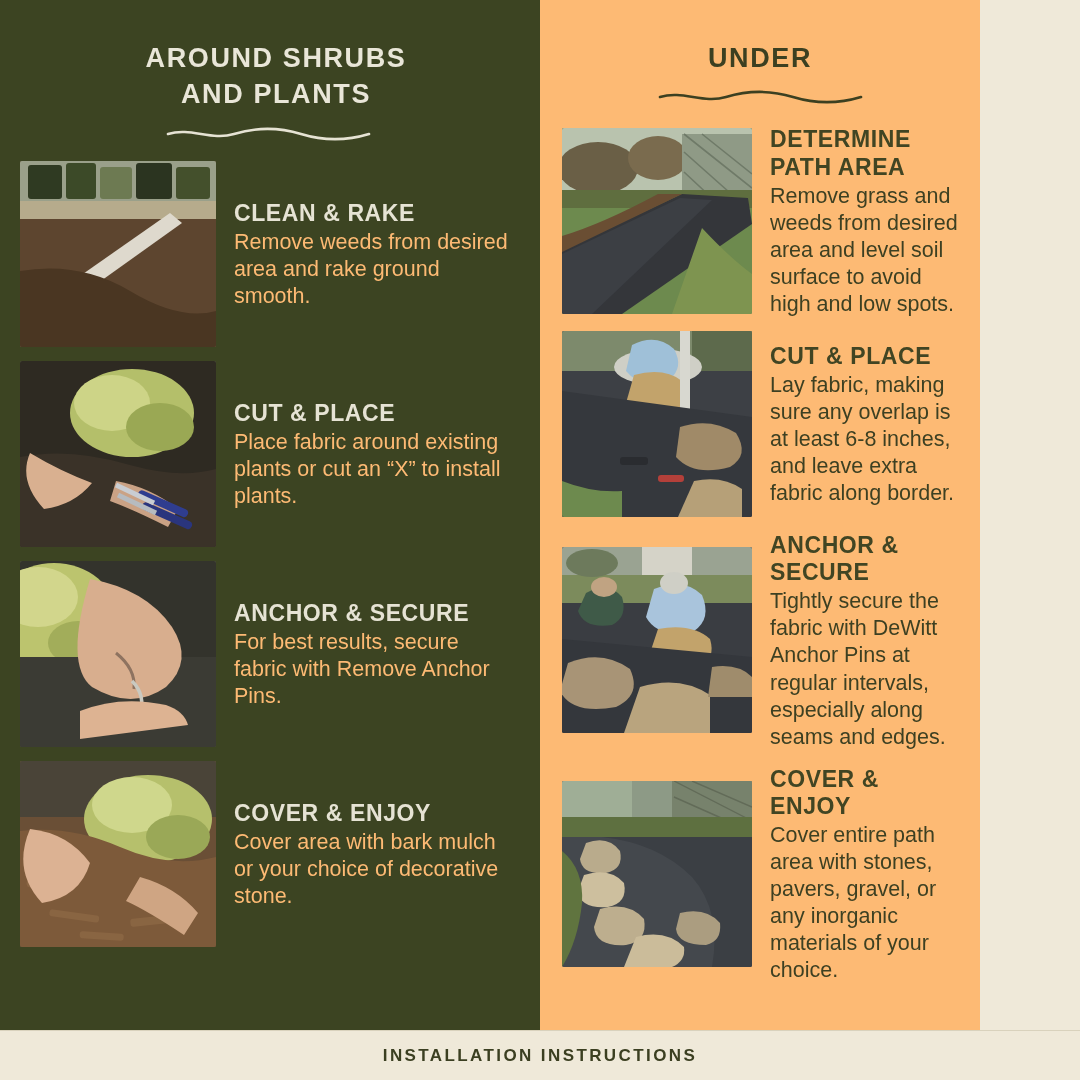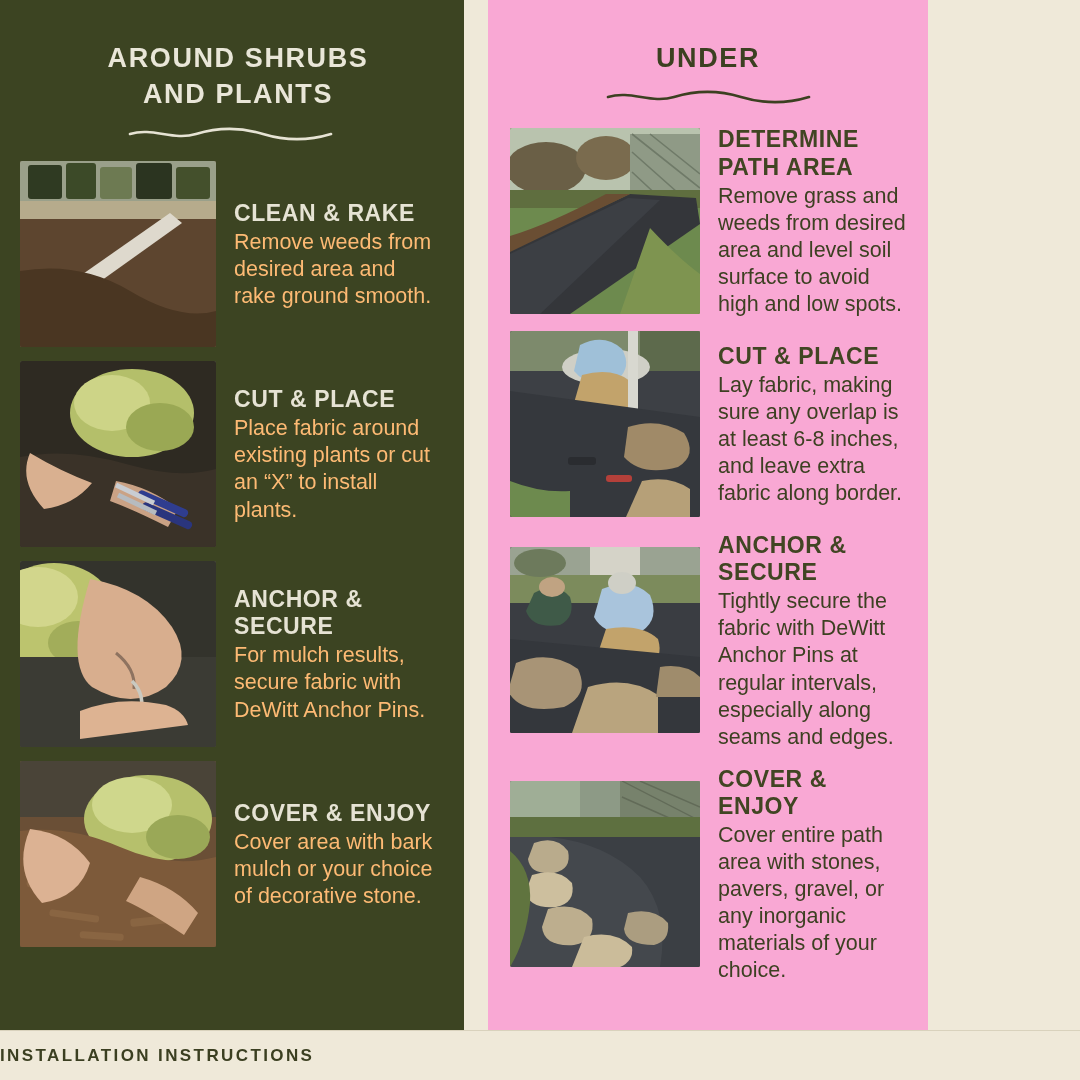--- a/index.html
+++ b/index.html
@@ -23,29 +23,28 @@
     flex: 1 1 auto;
     height: 1030px;
   }
   
   .col {
     position: relative;
     height: 100%;
     padding: 0;
   }
   .col-left {
-    width: 464px;
+    width: 540px;
     background: #3c4422;
     color: #eae7da;
   }
   .col-right {
     width: 440px;
-    background: #f9a8d4;
+    background: #fdba74;
     color: #3a3d20;
-    margin-left: 24px;
   }
   .col-inner {
     padding: 40px 24px 0 20px;
     height: 100%;
   }
   .col-right .col-inner {
     padding: 40px 22px 0 22px;
   }
   .col-title {
     font-size: 27px;
@@ -110,20 +109,21 @@
 
   
   .col-right .step { margin-bottom: 13px; }
 
   
   .footer {
     height: 50px;
     background: #efe9d9;
     display: flex;
     align-items: center;
+    justify-content: center;
     border-top: 1px solid #d9d2bd;
   }
   .footer-text {
     font-size: 17px;
     font-weight: bold;
     letter-spacing: 2.4px;
     color: #3b3f21;
     text-transform: uppercase;
   }
 </style>
@@ -204,21 +204,21 @@
                 <ellipse cx="58" cy="82" rx="30" ry="22" fill="#a2ad5a"></ellipse>
                 <rect x="0" y="96" width="196" height="90" fill="#3b3b34"></rect>
                 <path d="M70 18 q56 10 82 48 q22 34 -6 60 q-34 24 -74 0 q-28 -22 -2 -108 z" fill="#d8ae8e"></path>
                 <path d="M96 92 q20 16 18 36" stroke="#8e7360" stroke-width="3" fill="none"></path>
                 <path d="M112 120 q14 14 8 34" stroke="#c9c9c0" stroke-width="3.5" fill="none"></path>
                 <path d="M60 150 q40 -16 86 -6 q18 6 22 20 l-108 14 z" fill="#ddb392"></path>
               </svg>
             </div>
             <div class="step-text">
               <div class="step-head">ANCHOR &amp; SECURE</div>
-              <div class="step-body">For mulch results, secure fabric with DeWitt Anchor Pins.</div>
+              <div class="step-body">For best results, secure fabric with Remove Anchor Pins.</div>
             </div>
           </div>
 
           <div class="step">
             <div class="thumb">
               <svg viewBox="0 0 196 186" preserveAspectRatio="none">
                 <rect x="0" y="0" width="196" height="186" fill="#6a4f36"></rect>
                 <rect x="0" y="0" width="196" height="56" fill="#4a4438"></rect>
                 <ellipse cx="128" cy="58" rx="64" ry="44" fill="#b6c06c"></ellipse>
                 <ellipse cx="112" cy="44" rx="40" ry="28" fill="#cfd78c"></ellipse>

